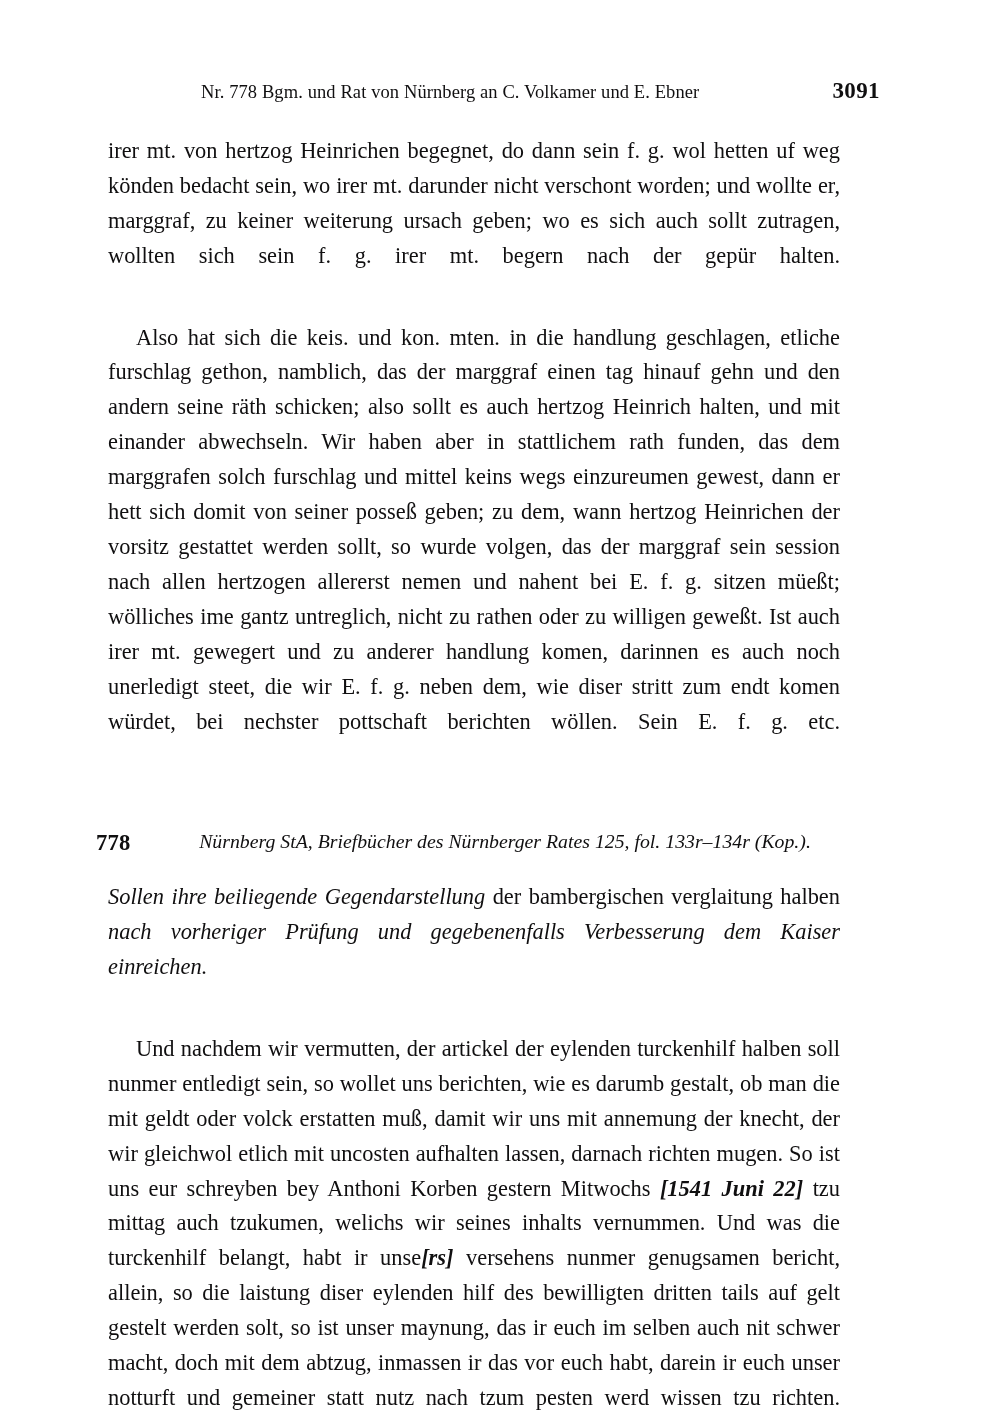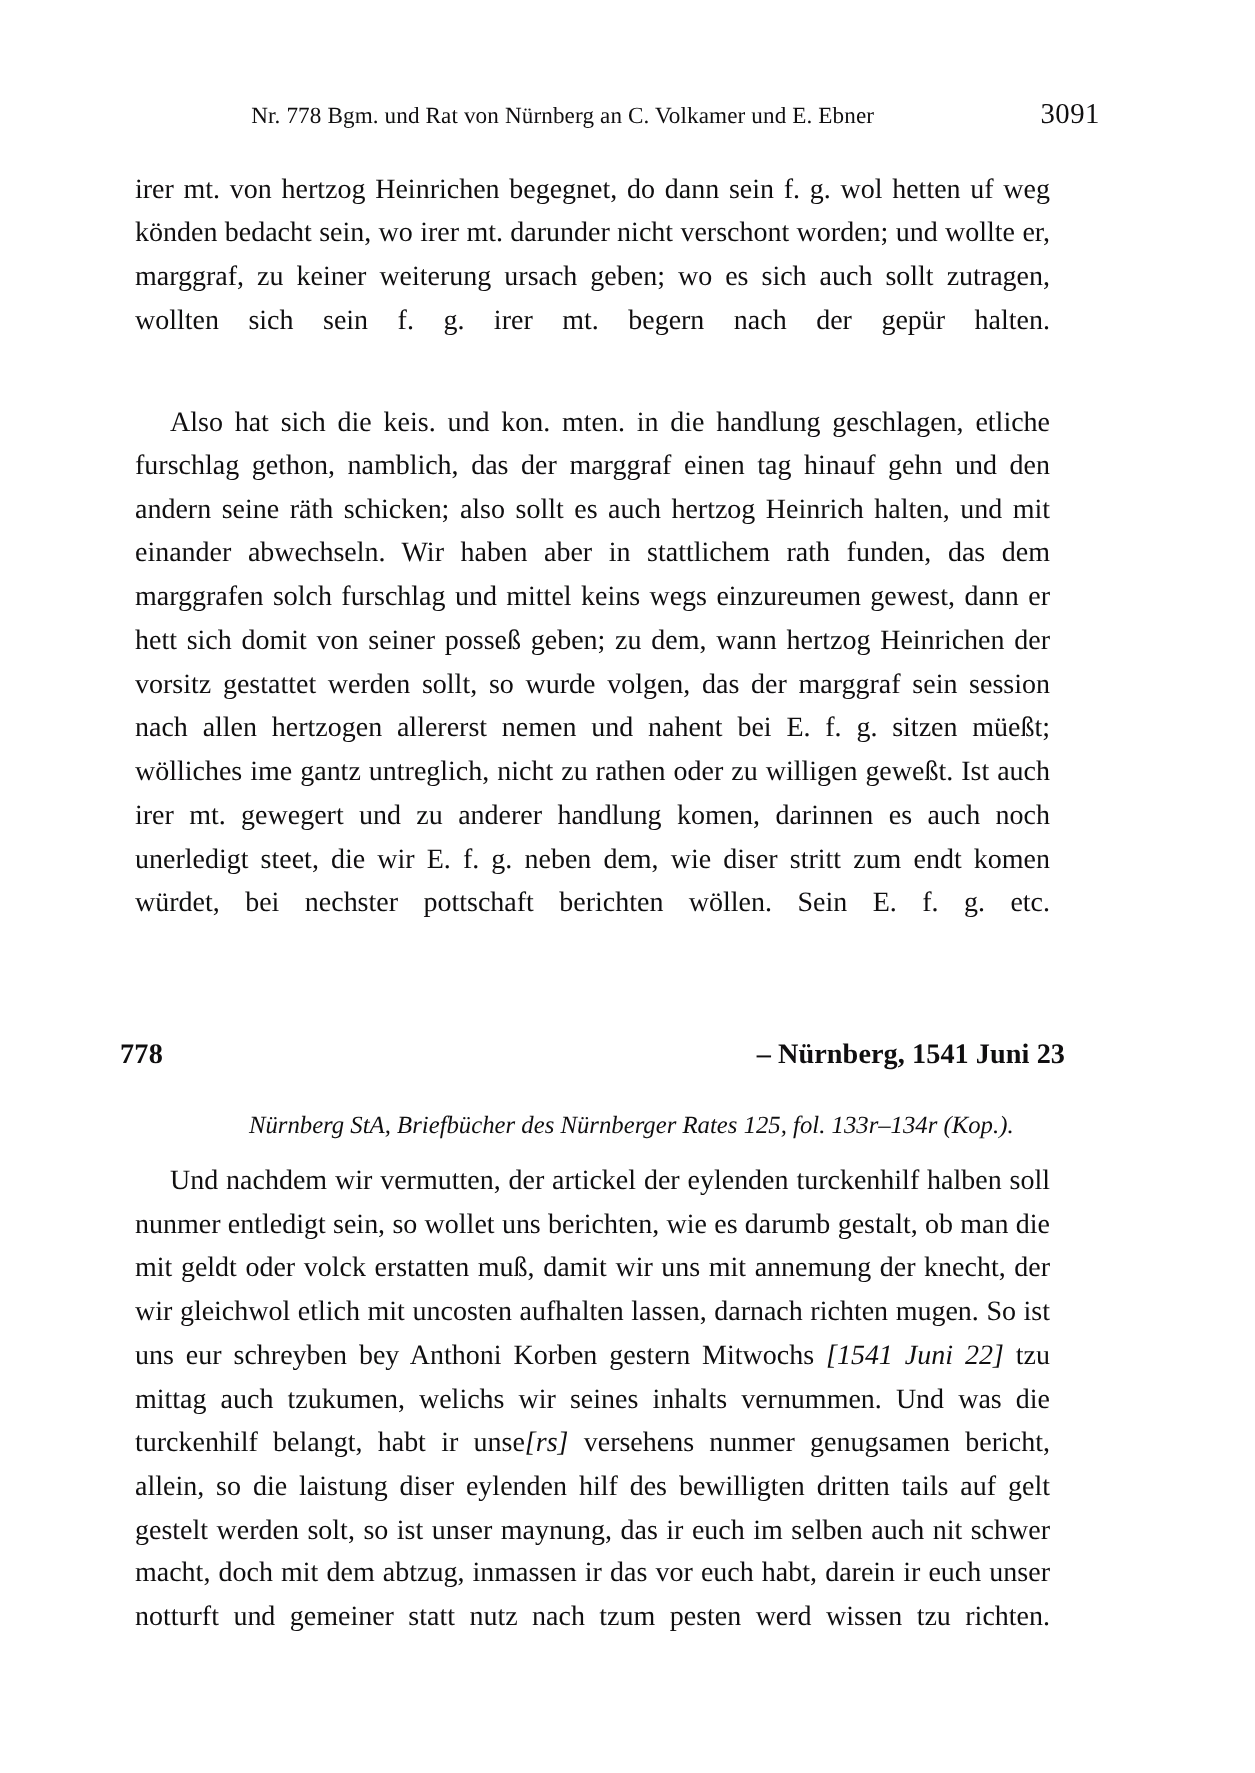--- a/index.html
+++ b/index.html
@@ -37,20 +37,21 @@
     flex: 0 0 auto;
     margin-left: 105px;
     font-size: 18.5px;
     letter-spacing: 0.1px;
     white-space: nowrap;
   }
   .rh-pageno {
     margin-left: auto;
     font-size: 23px;
     letter-spacing: 0.4px;
+    font-weight: bold;
   }
 
   
   .column {
     position: absolute;
     left: 96px;
     top: 118px;
     width: 756px;
   }
 
@@ -109,42 +110,42 @@
     margin-top: 24px;
     font-style: italic;
     font-size: 22.4px;
     line-height: 34.9px;
     text-align: justify;
   }
   .regest .roman { font-style: normal; }
 
   .body-block { margin-top: 0; }
 
-  .ed { font-style: italic; }
+  .ed { font-style: italic; font-weight: bold; }
 </style>
 </head>
 <body>
 
 <div class="page">
 
   <div class="running-head">
     <span class="rh-title">Nr. 778 Bgm. und Rat von Nürnberg an C. Volkamer und E. Ebner</span>
     <span class="rh-pageno">3091</span>
   </div>
 
   <div class="column">
 
     <p class="noindent">irer mt. von hertzog Heinrichen begegnet, do dann sein f. g. wol hetten uf weg könden bedacht sein, wo irer mt. darunder nicht verschont worden; und wollte er, marggraf, zu keiner weiterung ursach geben; wo es sich auch sollt zutragen, wollten sich sein f. g. irer mt. begern nach der gepür halten.</p>
 
     <p class="indent">Also hat sich die keis. und kon. mten. in die handlung geschlagen, etliche furschlag gethon, namblich, das der marggraf einen tag hinauf gehn und den andern seine räth schicken; also sollt es auch hertzog Heinrich halten, und mit einander abwechseln. Wir haben aber in stattlichem rath funden, das dem marggrafen solch furschlag und mittel keins wegs einzureumen gewest, dann er hett sich domit von seiner posseß geben; zu dem, wann hertzog Heinrichen der vorsitz gestattet werden sollt, so wurde volgen, das der marggraf sein session nach allen hertzogen allererst nemen und nahent bei E. f. g. sitzen müeßt; wölliches ime gantz untreglich, nicht zu rathen oder zu willigen geweßt. Ist auch irer mt. gewegert und zu anderer handlung komen, darinnen es auch noch unerledigt steet, die wir E. f. g. neben dem, wie diser stritt zum endt komen würdet, bei nechster pottschaft berichten wöllen. Sein E. f. g. etc.</p>
 
     <div class="item-heading">
       <span class="item-no">778</span>
-      <span class="ht-line">– Nürnberg, 1541 Juni 23</span>
     </div>
 
     <p class="source-note noindent">Nürnberg StA, Briefbücher des Nürnberger Rates 125, fol. 133r–134r (Kop.).</p>
 
+    <p class="regest noindent"><span>Sollen ihre beiliegende Gegendarstellung </span><span class="roman">der bambergischen verglaitung halben</span><span> nach vorheriger Prüfung und gegebenenfalls Verbesserung dem Kaiser einreichen.</span></p>
 
     <p class="indent body-block"><span>Und nachdem wir vermutten, der artickel der eylenden turckenhilf halben soll nunmer entledigt sein, so wollet uns berichten, wie es darumb gestalt, ob man die mit geldt oder volck erstatten muß, damit wir uns mit annemung der knecht, der wir gleichwol etlich mit uncosten aufhalten lassen, darnach richten mugen. So ist uns eur schreyben bey Anthoni Korben gestern Mitwochs </span><span class="ed">[1541 Juni 22]</span><span> tzu mittag auch tzukumen, welichs wir seines inhalts vernummen. Und was die turckenhilf belangt, habt ir unse</span><span class="ed">[rs]</span><span> versehens nunmer genugsamen bericht, allein, so die laistung diser eylenden hilf des bewilligten dritten tails auf gelt gestelt werden solt, so ist unser maynung, das ir euch im selben auch nit schwer macht, doch mit dem abtzug, inmassen ir das vor euch habt, darein ir euch unser notturft und gemeiner statt nutz nach tzum pesten werd wissen tzu richten.</span></p>
 
   </div>
 </div>
 
 </body></html>

